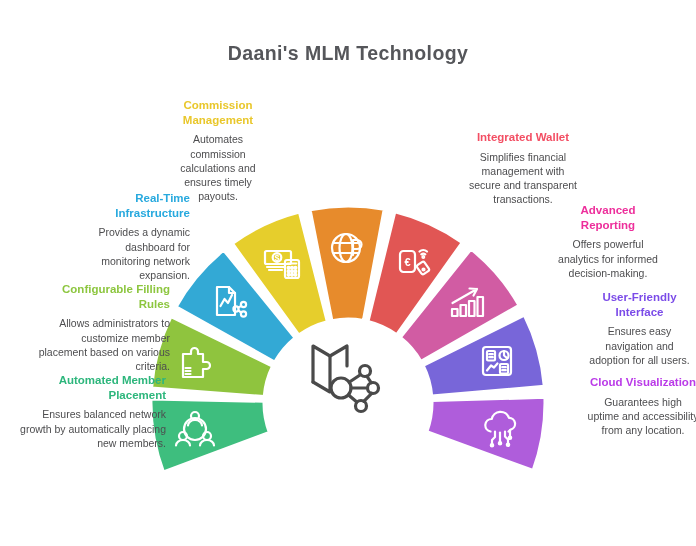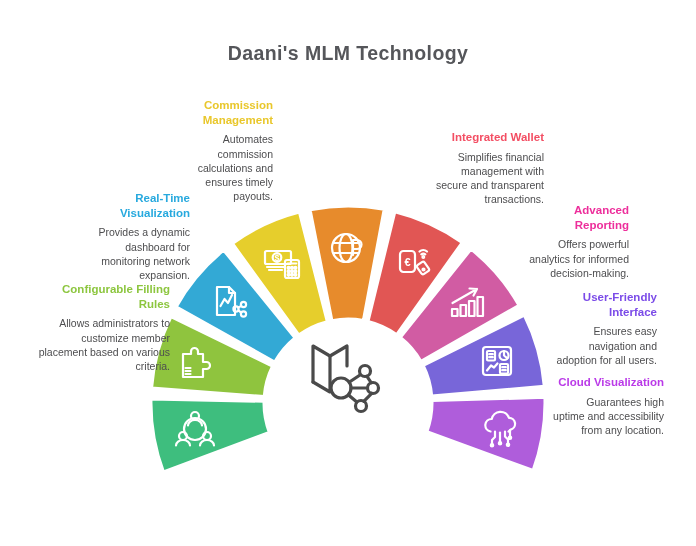--- a/index.html
+++ b/index.html
@@ -16,25 +16,25 @@
   .wedge-icon{position:absolute;width:48px;height:48px;}
   .wedge-icon svg{width:48px;height:48px;display:block;stroke:#ffffff;fill:none;
     stroke-width:2.2;stroke-linecap:round;stroke-linejoin:round;}
   .wedge-icon svg text{fill:#ffffff;stroke:none;font-family:"Liberation Sans",sans-serif;font-weight:bold;}
   .center-icon{position:absolute;left:303px;top:336px;width:90px;height:90px;}
   .center-icon svg{width:90px;height:90px;display:block;stroke:#4a4a4a;fill:none;
     stroke-width:3.2;stroke-linecap:round;stroke-linejoin:round;}
   .feature-block{position:absolute;}
   .f-label{font-size:11.5px;font-weight:800;line-height:1.28;}
   .f-desc{font-size:10.5px;color:#4d4d4f;line-height:1.35;margin-top:5px;}
-  .align-r{text-align:right;} .align-c{text-align:center;} .align-l{text-align:right;}
+  .align-r{text-align:right;} .align-c{text-align:center;} .align-l{text-align:center;margin-left:35px;}
   .pos-0{top:373px;left:20px;width:146px;}
   .pos-1{top:282px;left:35px;width:135px;}
   .pos-2{top:191px;left:78px;width:112px;}
-  .pos-3{top:98px;left:181px;width:92px;text-align:right;}
+  .pos-3{top:98px;left:172px;width:92px;}
   .pos-4{top:98px;left:310px;width:102px;}
   .pos-5{top:130px;left:432px;width:112px;}
   .pos-6{top:203px;left:517px;width:112px;}
   .pos-7{top:290px;left:552px;width:105px;}
   .pos-8{top:375px;left:552px;width:112px;}
   .watermark-cover{position:absolute;left:549px;top:503px;width:147px;height:43px;background:#ffffff;}
 </style>
 </head>
 <body>
 
@@ -156,26 +156,30 @@
       <path d="M10 46 V10 L27 20 L44 10 V30"></path>
       <path d="M27 20 V56 L10 46"></path>
       <circle cx="38" cy="52" r="10"></circle>
       <circle cx="62" cy="35" r="5.5"></circle>
         <circle cx="70" cy="52" r="5.5"></circle>
         <circle cx="58" cy="70" r="5.5"></circle>
       <path d="M46.5 46 L57 39 M48 52 L64.4 52 M45.5 59 L53.8 66 M63.8 40.2 L68.3 46.8 M68.7 57.3 L60.8 65.3"></path>
     </svg>
   </div>
 
+  <div class="feature-block pos-0 align-r">
+    <div class="f-label" style="color: rgb(45, 182, 124);">Automated Member Placement</div>
+    <div class="f-desc">Ensures balanced network growth by automatically placing new members.</div>
+  </div>
   <div class="feature-block pos-1 align-r">
     <div class="f-label" style="color: rgb(141, 198, 63);">Configurable Filling Rules</div>
     <div class="f-desc">Allows administrators to customize member placement based on various criteria.</div>
   </div>
   <div class="feature-block pos-2 align-r">
-    <div class="f-label" style="color: rgb(39, 169, 222);">Real-Time Visualization</div>
+    <div class="f-label" style="color: rgb(39, 169, 222);">Real-Time Infrastructure</div>
     <div class="f-desc">Provides a dynamic dashboard for monitoring network expansion.</div>
   </div>
   <div class="feature-block pos-3 align-c">
     <div class="f-label" style="color: rgb(233, 199, 43);">Commission Management</div>
     <div class="f-desc">Automates commission calculations and ensures timely payouts.</div>
   </div>
   <div class="feature-block pos-5 align-l">
     <div class="f-label" style="color: rgb(243, 78, 99);">Integrated Wallet</div>
     <div class="f-desc">Simplifies financial management with secure and transparent transactions.</div>
   </div>

